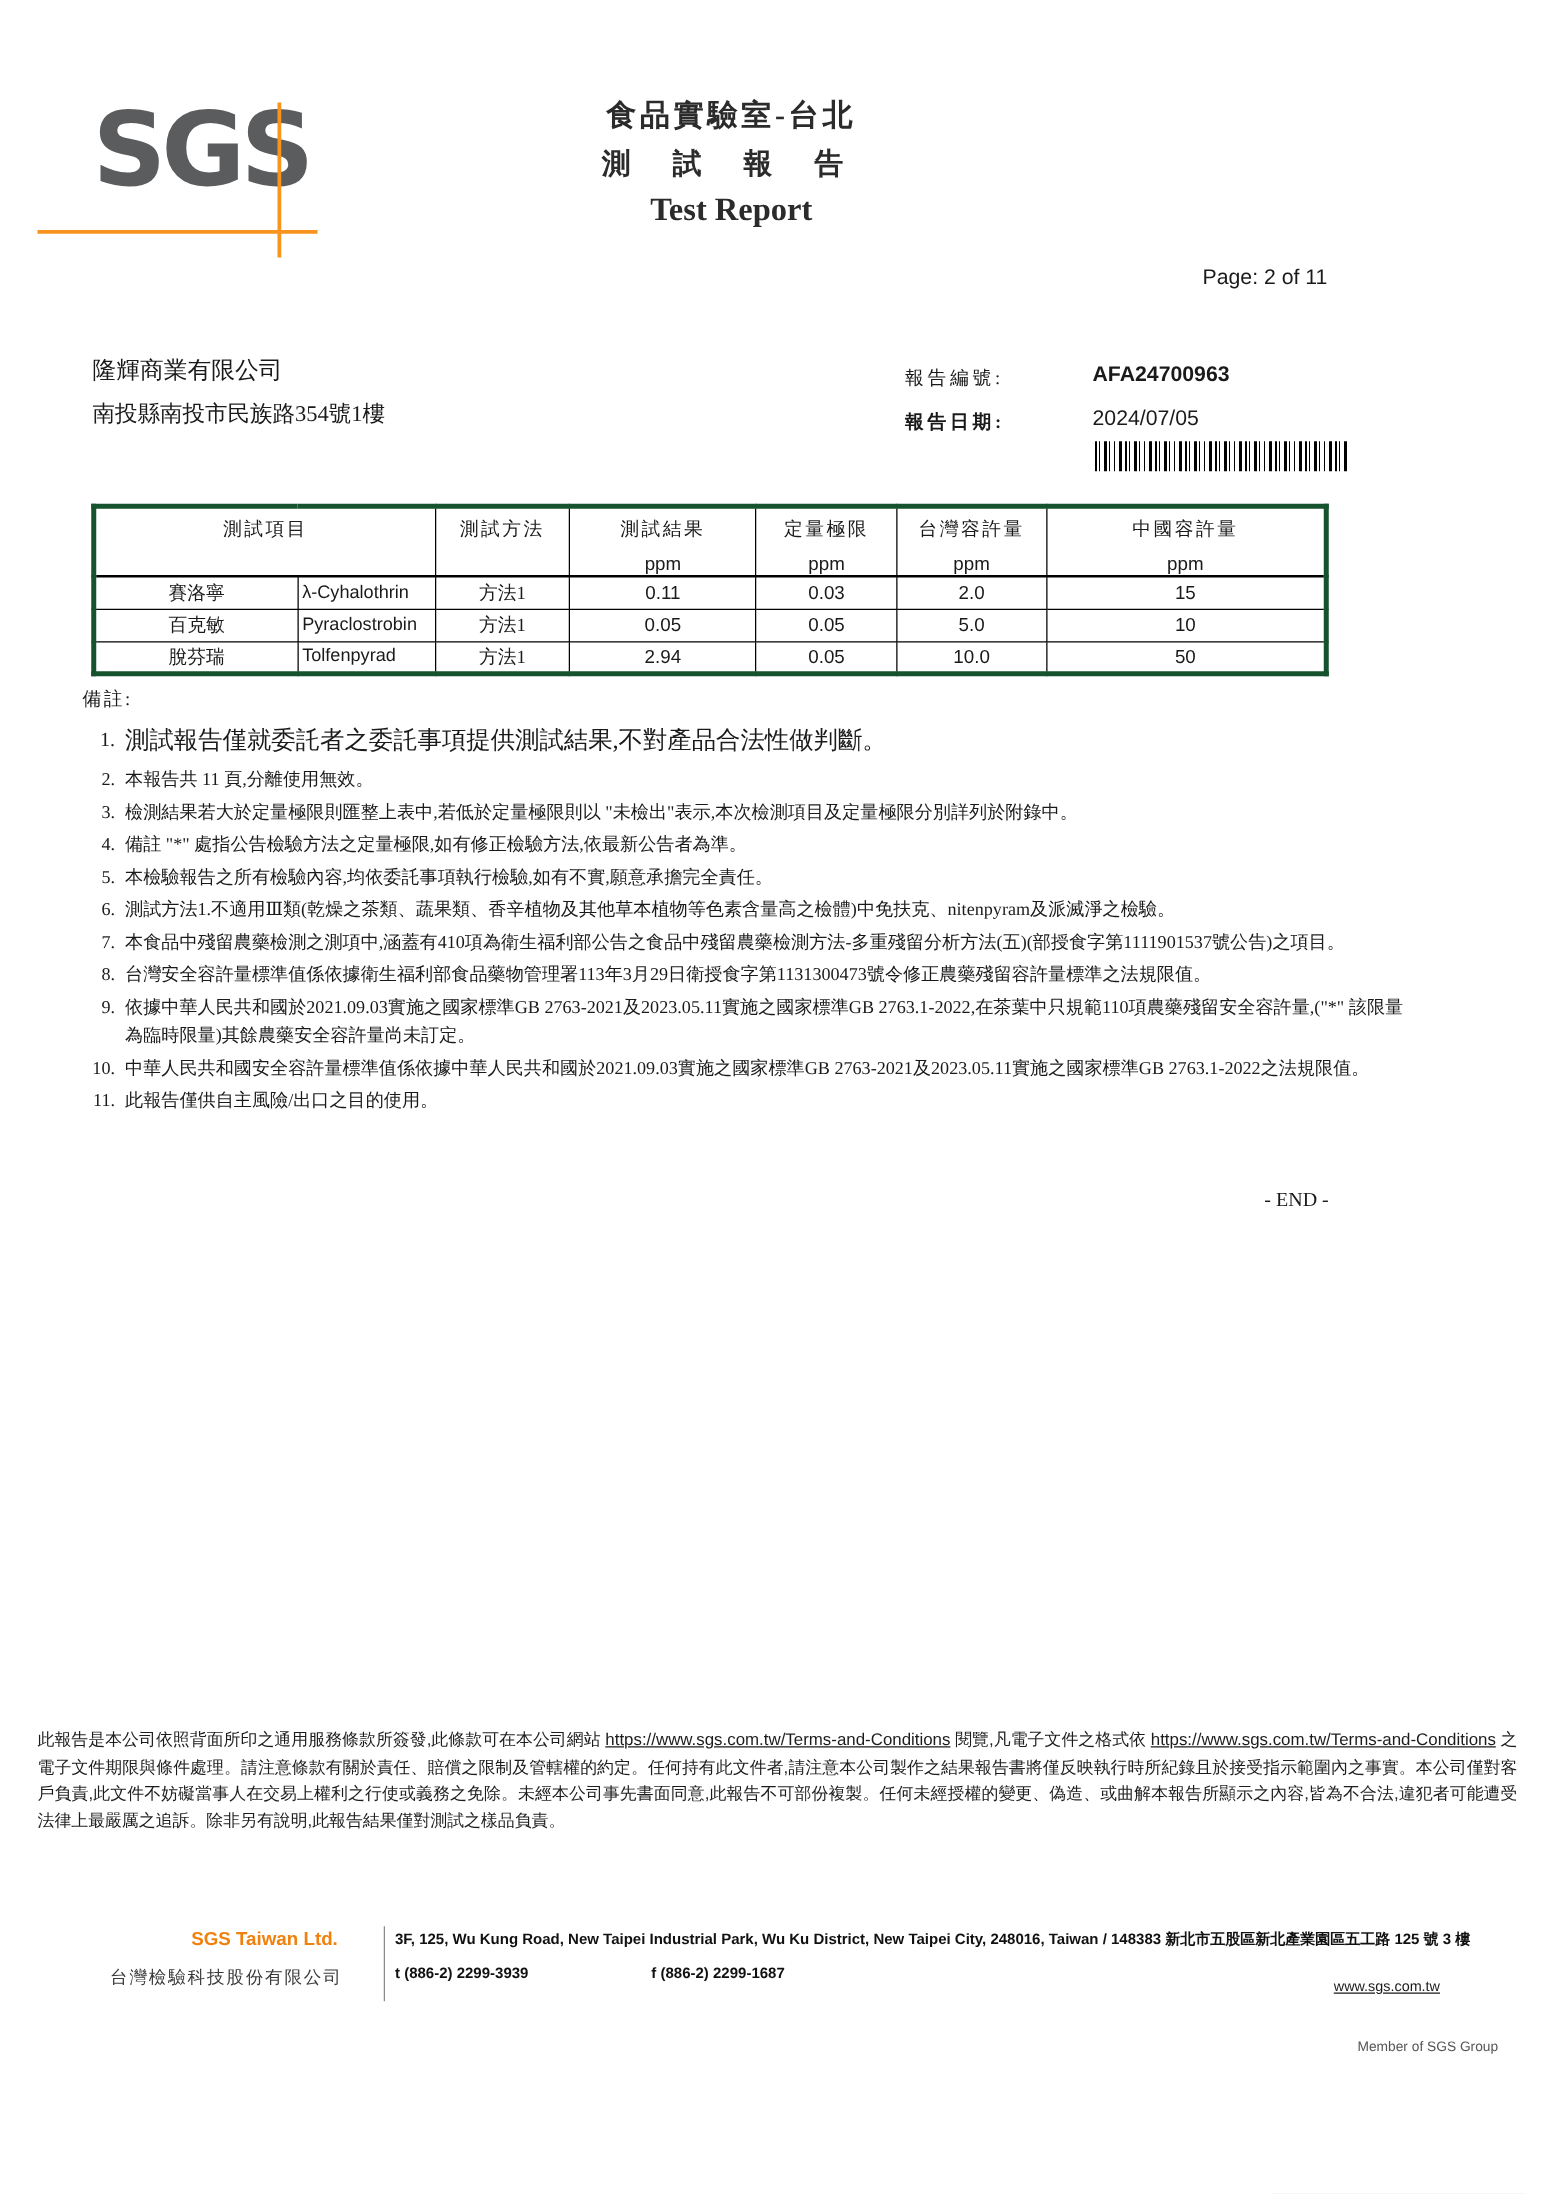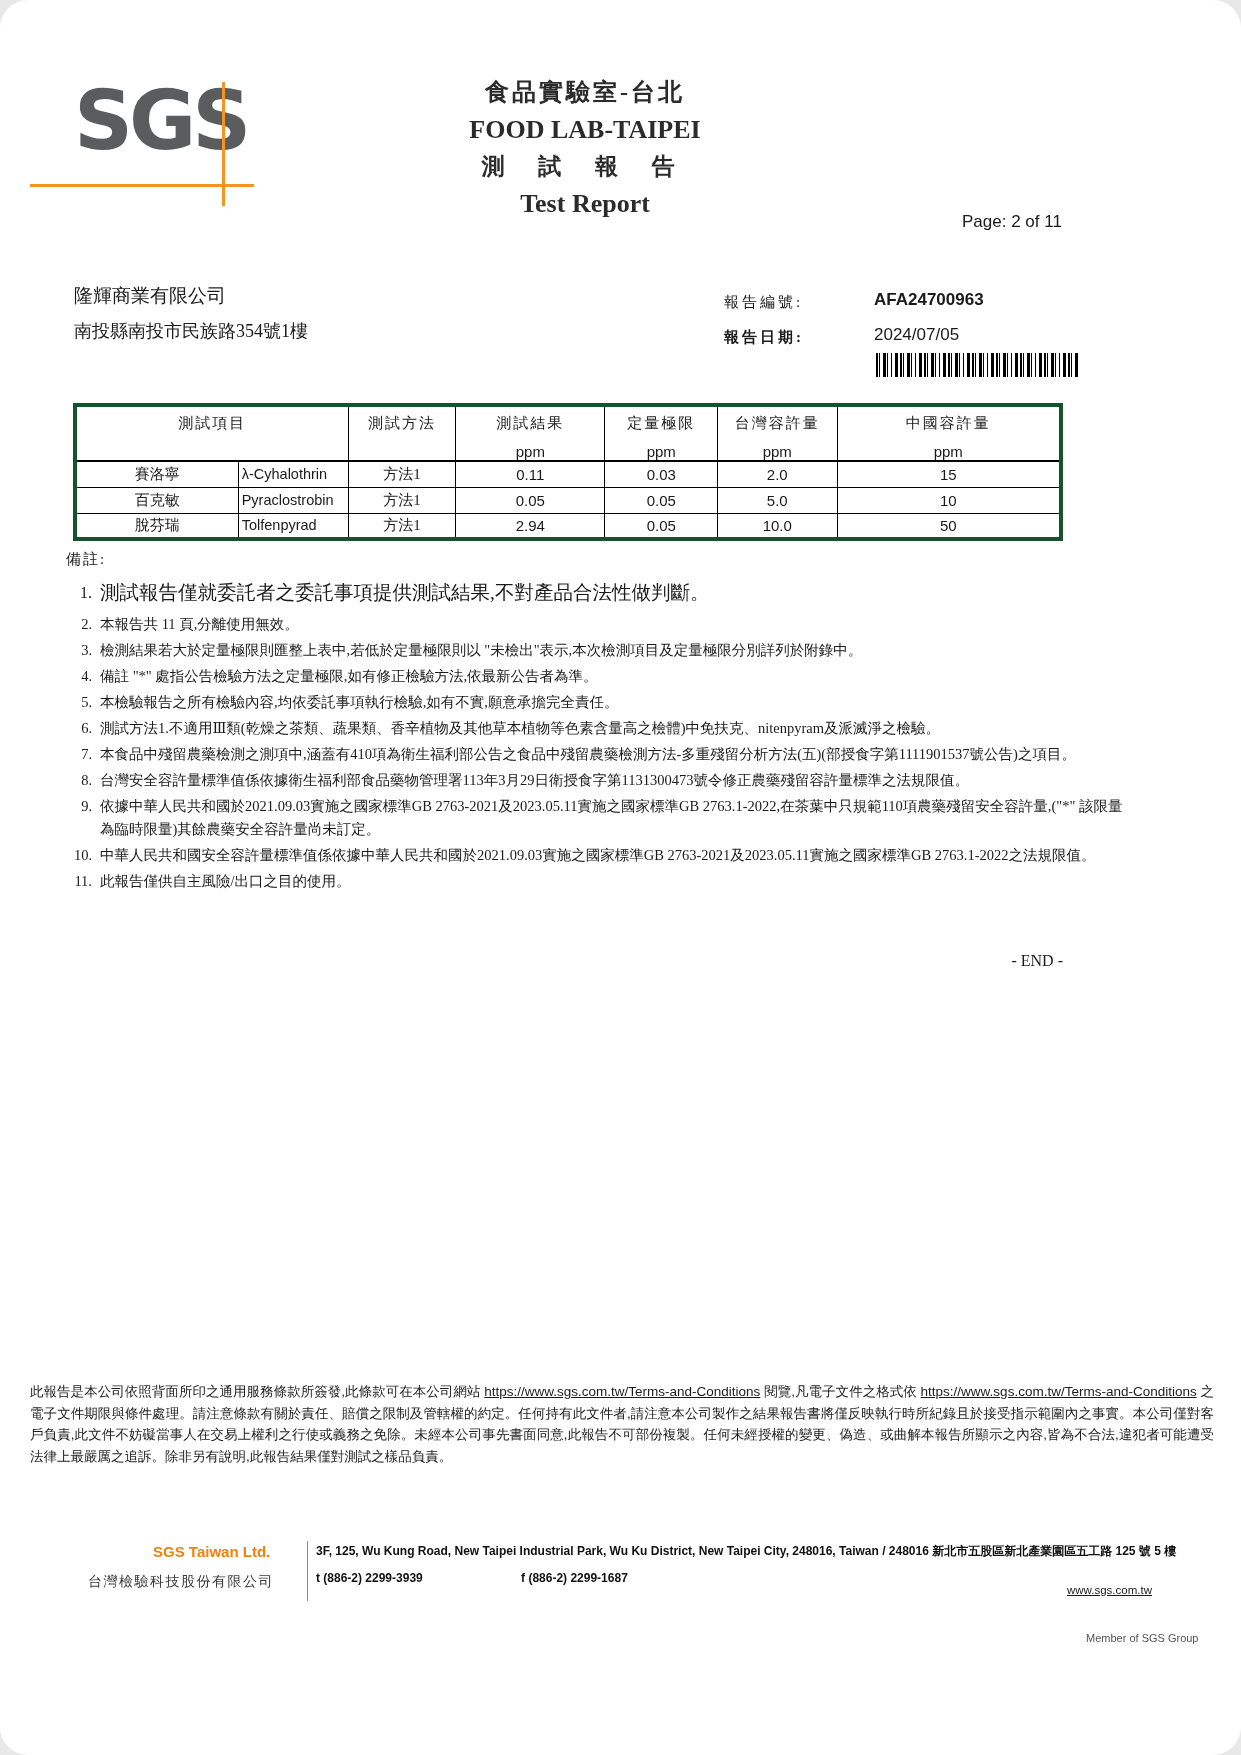--- a/index.html
+++ b/index.html
@@ -1,20 +1,20 @@
 <!DOCTYPE html>
 <html><head>
 <meta charset="utf-8">
 <style>
   * { margin:0; padding:0; box-sizing:border-box; }
   html,body { background:#e8e8e8; }
   #page {
     position:relative; width:1241px; height:1755px; background:#ffffff;
     font-family:"Liberation Serif","DejaVu Serif",serif; color:#1a1a1a;
-    margin:0 auto; overflow:hidden;border-radius:28px;
+    margin:0 auto; overflow:hidden;
   }
   .sans { font-family:"Liberation Sans","DejaVu Sans",sans-serif; }
 
   
   .logo-text { position:absolute; left:74px; top:80px; font-family:"DejaVu Sans",sans-serif;
     font-weight:bold; font-size:82px; line-height:1; color:#5b5c5e; letter-spacing:-4px; }
   .logo-hline { position:absolute; left:30px; top:184px; width:224px; height:3px; background:#f7941d; }
   .logo-vline { position:absolute; left:222px; top:82px; width:3px; height:124px; background:#f7941d; }
 
   .titles { position:absolute; left:270px; top:76px; width:630px; text-align:center; color:#2b2b2b; }
@@ -84,21 +84,20 @@
 <body>
 
 <div id="page">
 
   <div class="logo-text">SGS</div>
   <div class="logo-hline"></div>
   <div class="logo-vline"></div>
 
   <div class="titles">
     <div class="t1">食品實驗室-台北</div>
-    <div class="t2">FOOD LAB-TAIPEI</div>
     <div class="t3">測 試 報 告</div>
     <div class="t4">Test Report</div>
   </div>
 
   <div class="page-indicator sans">Page: 2 of 11</div>
 
   <div class="client-name">隆輝商業有限公司</div>
   <div class="client-address">南投縣南投市民族路354號1樓</div>
   <div class="meta-label1">報告編號:</div>
   <div class="meta-value1 sans">AFA24700963</div>
@@ -221,21 +220,21 @@
     </div>
   </div>
 
   <div class="end-marker">- END -</div>
 
   <div class="legal"><span>此報告是本公司依照背面所印之通用服務條款所簽發,此條款可在本公司網站 </span><span class="link">https://www.sgs.com.tw/Terms-and-Conditions</span><span> 閱覽,凡電子文件之格式依 </span><span class="link">https://www.sgs.com.tw/Terms-and-Conditions</span><span> 之電子文件期限與條件處理。請注意條款有關於責任、賠償之限制及管轄權的約定。任何持有此文件者,請注意本公司製作之結果報告書將僅反映執行時所紀錄且於接受指示範圍內之事實。本公司僅對客戶負責,此文件不妨礙當事人在交易上權利之行使或義務之免除。未經本公司事先書面同意,此報告不可部份複製。任何未經授權的變更、偽造、或曲解本報告所顯示之內容,皆為不合法,違犯者可能遭受法律上最嚴厲之追訴。除非另有說明,此報告結果僅對測試之樣品負責。</span></div>
 
   <div class="f-company-en">SGS Taiwan Ltd.</div>
   <div class="f-company-zh">台灣檢驗科技股份有限公司</div>
   <div class="f-divider"></div>
-  <div class="f-address">3F, 125, Wu Kung Road, New Taipei Industrial Park, Wu Ku District, New Taipei City, 248016, Taiwan / 248016 新北市五股區新北產業園區五工路 125 號 5 樓</div>
+  <div class="f-address">3F, 125, Wu Kung Road, New Taipei Industrial Park, Wu Ku District, New Taipei City, 248016, Taiwan / 148383 新北市五股區新北產業園區五工路 125 號 3 樓</div>
   <div class="f-phone-row">
     <span>t (886-2) 2299-3939</span>
     <span class="fax">f (886-2) 2299-1687</span>
   </div>
   <div class="f-web">www.sgs.com.tw</div>
   <div class="member">Member of SGS Group</div>
 
 </div>
 
 </body></html>

